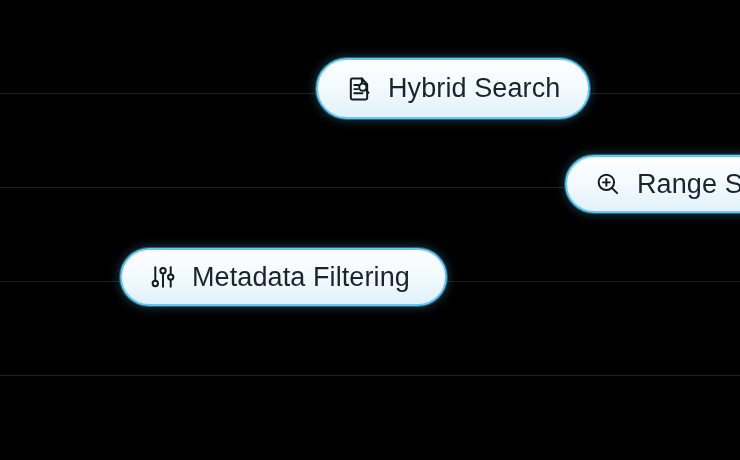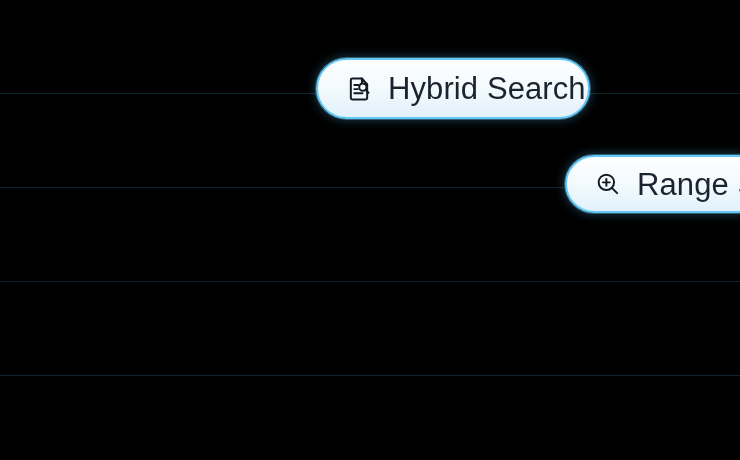--- a/index.html
+++ b/index.html
@@ -57,21 +57,21 @@
     width: 30px;
     height: 30px;
     margin-right: 14px;
   }
 
   .pill .chip-icon svg {
     display: block;
   }
 
   .pill .chip-label {
-    font-size: 31px;
+    font-size: 27px;
     line-height: 1;
     color: #1a2430;
     letter-spacing: 0.1px;
     font-weight: 400;
     text-align: center;
   }
 
   
   #pill-hybrid-search {
     left: 316px;  top: 58px;  width: 274px; height: 61px;
@@ -116,15 +116,29 @@
       <svg width="28" height="28" viewBox="0 0 24 24" fill="none" stroke="#121b24" stroke-width="1.7" stroke-linecap="round" stroke-linejoin="round">
         <circle cx="10.6" cy="10.6" r="6.6"></circle>
         <path d="M10.6 7.6v6"></path>
         <path d="M7.6 10.6h6"></path>
         <path d="M15.5 15.5l4.3 4.3"></path>
       </svg>
     </span>
     <span class="chip-label">Range Se</span>
   </div>
 
+  <div class="pill" id="pill-metadata-filtering">
+    <span class="chip-icon">
+      <svg width="28" height="28" viewBox="0 0 24 24" fill="none" stroke="#121b24" stroke-width="1.7" stroke-linecap="round" stroke-linejoin="round">
+        <path d="M5.4 3.6v11.1"></path>
+        <circle cx="5.4" cy="17.6" r="2.3" fill="#f4fafd"></circle>
+        <path d="M12 10.2v10.2"></path>
+        <circle cx="12" cy="6.6" r="2.3" fill="#f4fafd"></circle>
+        <path d="M18.6 15.3v5.1"></path>
+        <path d="M18.6 3.6v5.3"></path>
+        <circle cx="18.6" cy="12.1" r="2.3" fill="#f4fafd"></circle>
+      </svg>
+    </span>
+    <span class="chip-label">Metadata Filtering</span>
+  </div>
 
 
 </div>
 
 </body></html>

